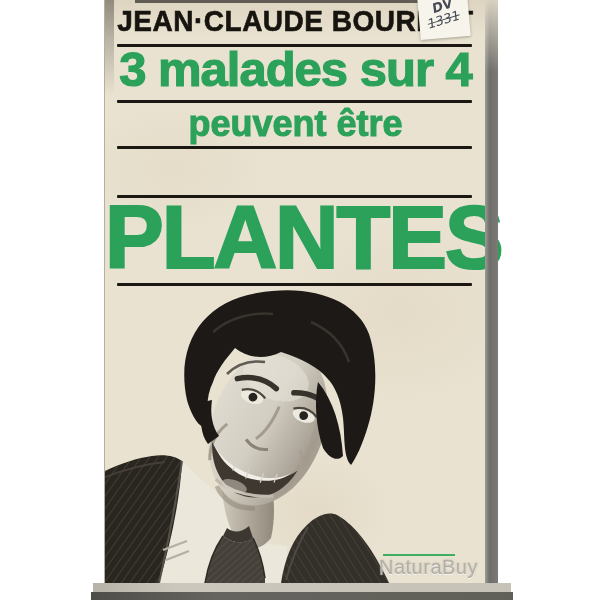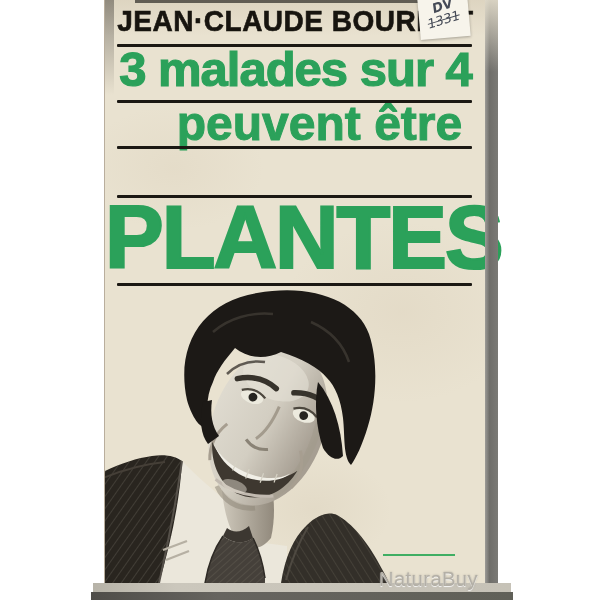--- a/index.html
+++ b/index.html
@@ -21,21 +21,21 @@
   .spine{position:absolute;left:381px;top:0;width:13px;height:600px;
          background:linear-gradient(90deg,#9c9b97 0%,#6f6e6a 35%,#7b7a76 100%);}
   .spine::before{content:"";position:absolute;inset:0;
          background:linear-gradient(180deg, rgba(233,226,208,.85), rgba(233,226,208,0) 12%);}
   
   .txt{position:absolute;left:0;width:100%;text-align:center;white-space:nowrap;}
   .author{top:2px;font-size:28px;line-height:40px;font-weight:bold;letter-spacing:.5px;
           color:#17140f;-webkit-text-stroke:.6px #17140f;transform:scaleY(1.05);}
   .green{color:#2ba15a;font-weight:bold;}
   .headline{top:42px;font-size:49px;line-height:54px;-webkit-text-stroke:1.2px #2ba15a;letter-spacing:-1px;}
-  .sub1{top:102px;font-size:48px;line-height:44px;margin-left:24px;-webkit-text-stroke:1px #2ba15a;}
+  .sub1{top:102px;font-size:36px;line-height:44px;-webkit-text-stroke:1px #2ba15a;}
   .sub2{top:149px;font-size:36px;line-height:44px;-webkit-text-stroke:1px #2ba15a;}
   .bigtitle{top:190px;font-size:88px;line-height:94px;letter-spacing:-2px;
             -webkit-text-stroke:2.2px #2ba15a;transform:scaleY(1.02);}
   .rule{position:absolute;left:12px;right:14px;height:2.5px;background:#1b1813;border-radius:1px;}
   .r1{top:44px}.r2{top:100px}.r3{top:146px}.r4{top:195px}.r5{top:283px}
   
   .portrait{position:absolute;left:0;top:288px;width:381px;height:295px;display:block;}
   
   .bottom-light{position:absolute;left:-12px;top:583px;width:418px;height:9px;
         background:linear-gradient(90deg,#b7b3a8,#cbc7bc 20%,#c6c2b7);z-index:4;}
@@ -44,21 +44,21 @@
   
   .sticker{position:absolute;left:314px;top:-3px;width:50px;height:41px;background:#f7f4eb;
         transform:rotate(-5deg);box-shadow:0 1px 3px rgba(0,0,0,.3);z-index:6;
         font-family:"DejaVu Sans",sans-serif;font-style:italic;color:#454a56;}
   .sticker .s1{position:absolute;left:14px;top:1px;font-size:13px;transform:rotate(-14deg);font-weight:bold;}
   .sticker .s2{position:absolute;left:8px;top:15px;font-size:13px;transform:rotate(-12deg);
         text-decoration:line-through;}
   
   .watermark{position:absolute;left:274px;top:554px;width:106px;z-index:7;}
   .wm-line{height:2px;width:72px;margin-left:4px;background:#3fae63;}
-  .wm-text{margin-top:12px;font-size:20px;letter-spacing:.5px;color:#b3afa6;
+  .wm-text{margin-top:0;font-size:20px;letter-spacing:.5px;color:#b3afa6;
         text-shadow:0 1px 1px rgba(255,255,255,.95), 0 0 2px rgba(110,108,100,.55);}
 </style>
 </head>
 <body>
 
 <div class="stage">
   <div class="book">
 
     <div class="cover">
       <div class="corner-smudge"></div>

